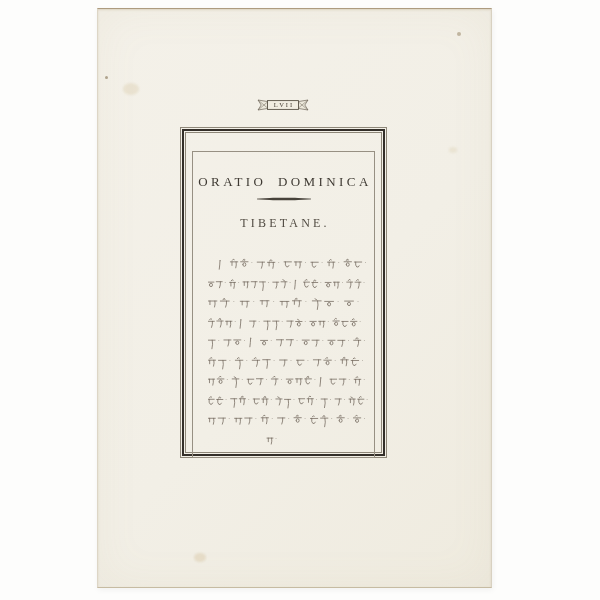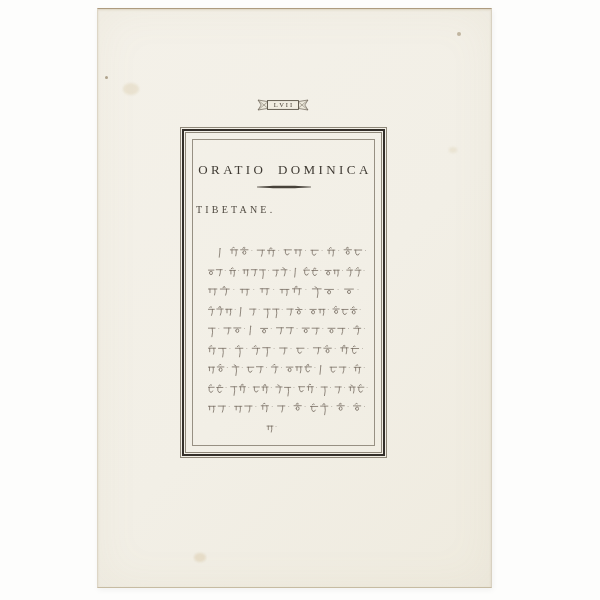--- a/index.html
+++ b/index.html
@@ -35,30 +35,31 @@
 
   .frame{
     position:absolute;left:82px;top:118px;width:207px;height:331px;
     border:1px solid #8e8779;padding:1px;box-sizing:border-box;
   }
   .f2{border:2px solid #332e28;padding:1px;height:100%;box-sizing:border-box;}
   .f3{border:1px solid #8e8779;padding:6px;height:100%;box-sizing:border-box;}
   .frame-inner{
     border:1px solid #979083;height:100%;box-sizing:border-box;
     position:relative;
+    margin-top:12px;
   }
   .plate-title{
     padding-top:22px;text-align:center;
     font-size:13px;letter-spacing:3.4px;word-spacing:5px;text-indent:3px;
     color:#3f3a33;
   }
   .divider{display:block;margin:6px auto 0 auto;}
   .plate-subtitle{
-    margin-top:14px;text-align:left;
-    font-size:10px;letter-spacing:3.2px;text-indent:3px;
+    margin-top:14px;text-align:center;
+    font-size:12px;letter-spacing:3.2px;text-indent:3px;
     color:#514b42;
   }
   .tib-block{position:absolute;left:15px;top:105px;width:158px;}
   .tib-line{position:relative;height:19.5px;}
   .tib-line svg{position:absolute;left:0;top:0;}
   .vh{position:absolute;width:1px;height:1px;overflow:hidden;clip:rect(0 0 0 0);white-space:nowrap;}
 </style>
 </head>
 <body>
 

